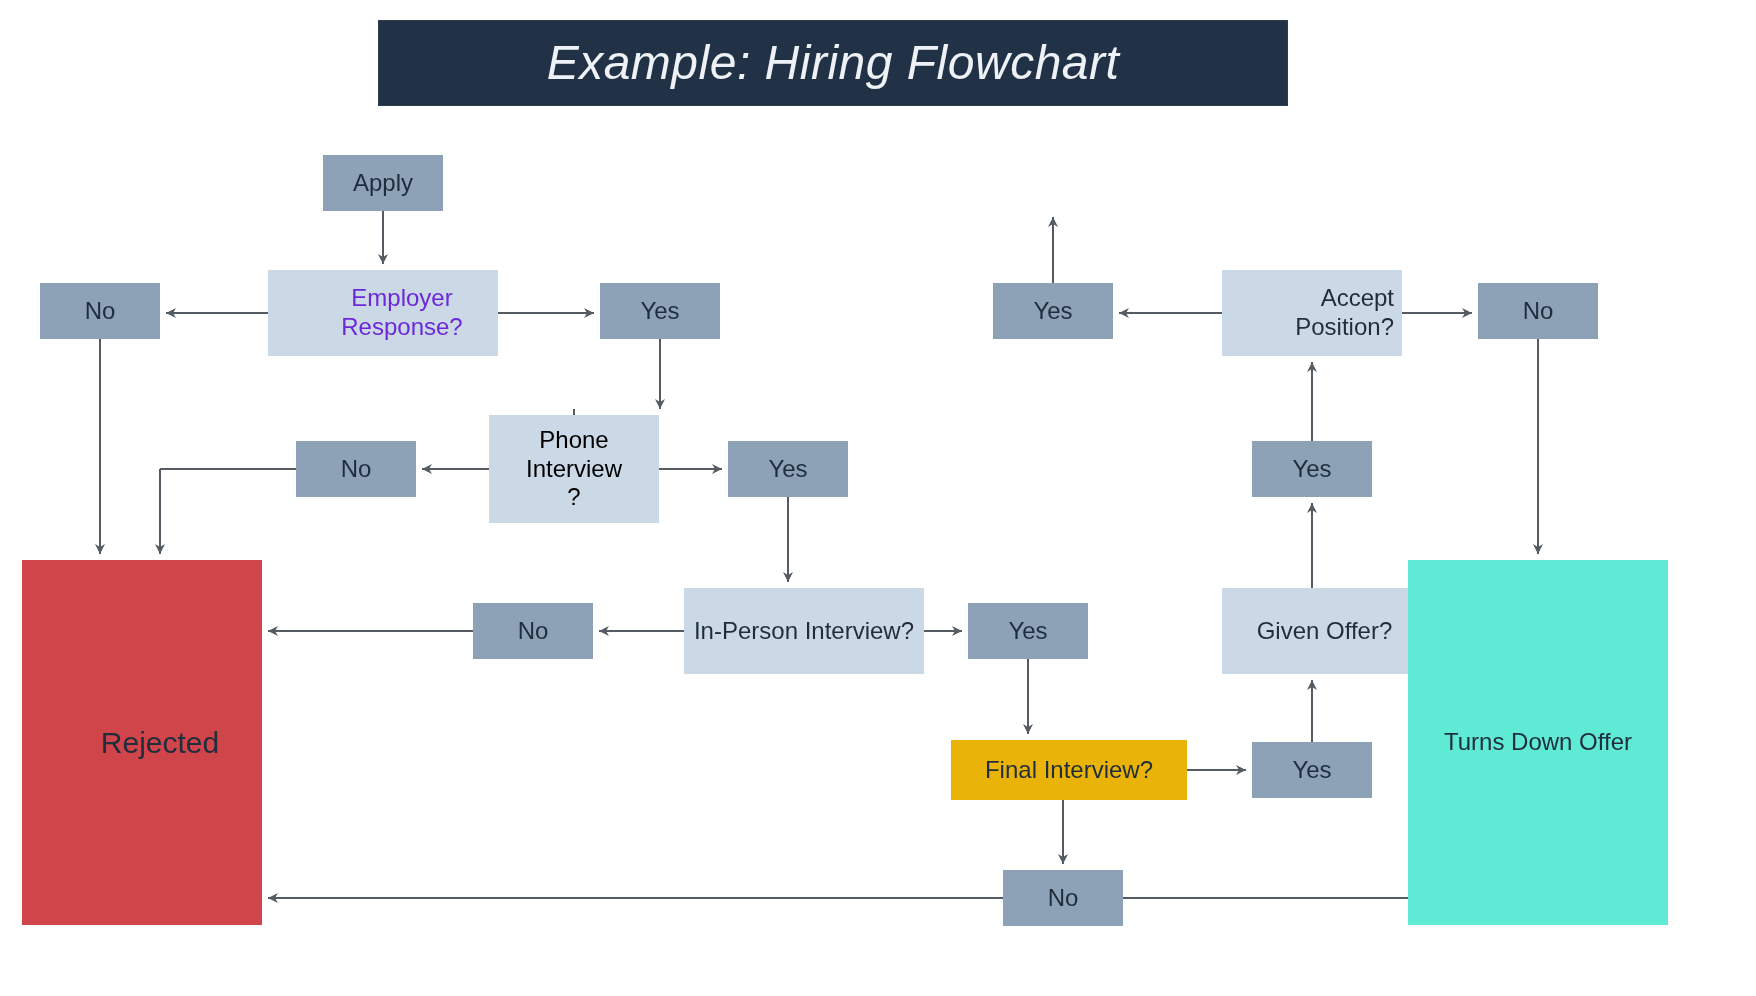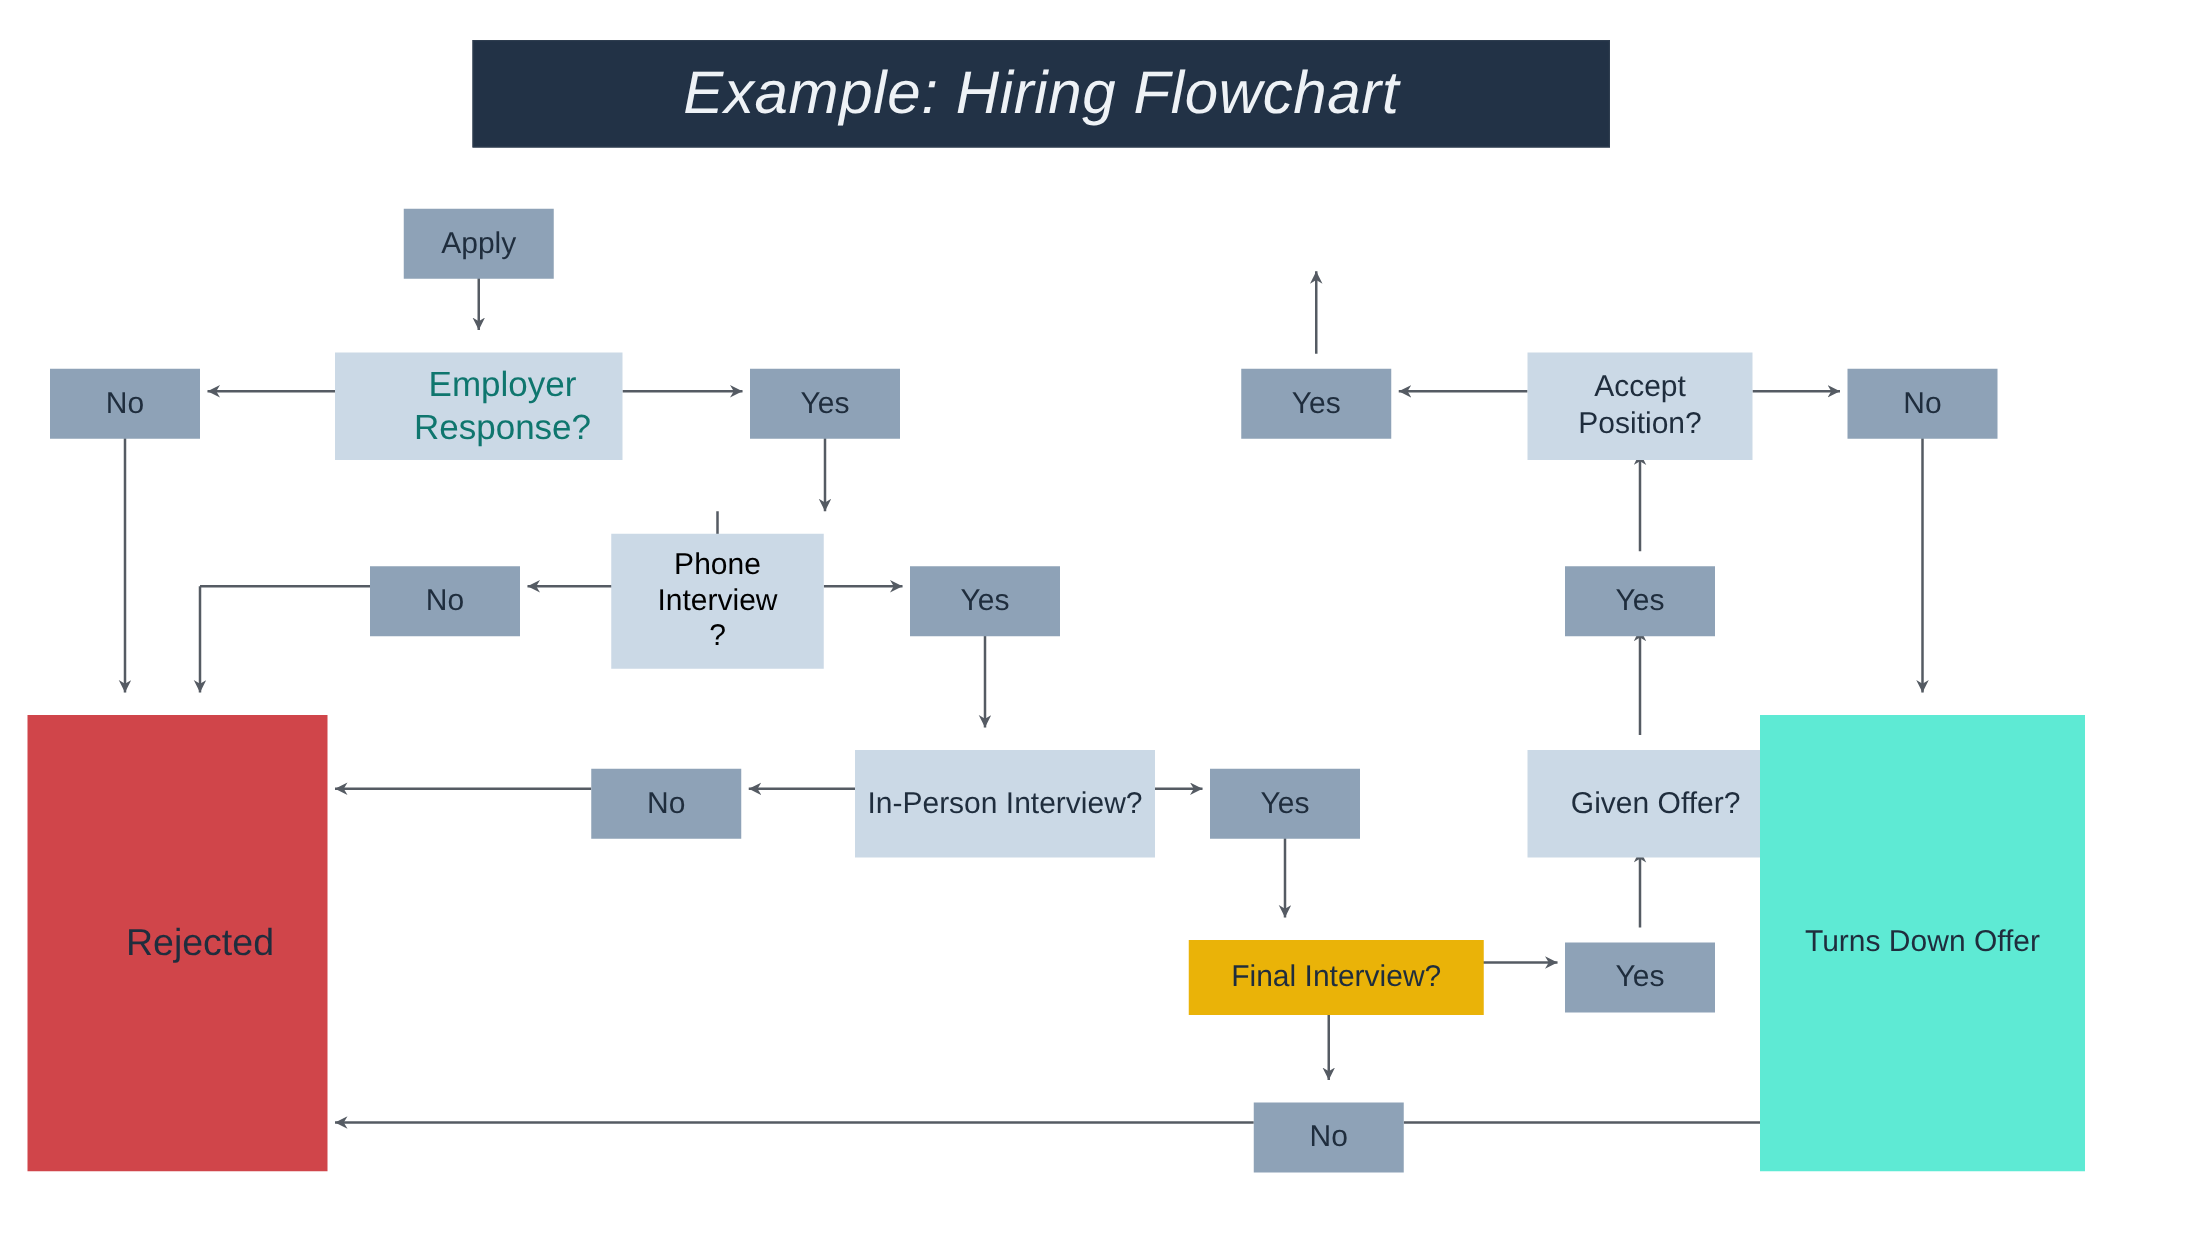--- a/index.html
+++ b/index.html
@@ -15,21 +15,20 @@
     height: 996px;
   }
   .box {
     position: absolute;
     display: flex;
     align-items: center;
     justify-content: center;
     text-align: center;
     box-sizing: border-box;
     line-height: 1.2;
-    margin-top: 12px;
   }
   .title-box {
     border: 1px solid #2e3d4f;
     font-style: italic;
     font-weight: 400;
     letter-spacing: 0.5px;
   }
   .label {
     padding: 4px 8px;
     white-space: pre-line;
@@ -79,21 +78,21 @@
       <path d="M 1538 339 L 1538 554" fill="none" stroke="#555b63" stroke-width="2" marker-end="url(#ah)"></path>
       <path d="M 1402 631 L 1538 631 L 1538 760" fill="none" stroke="#555b63" stroke-width="2"></path>
       <path d="M 1123 898 L 1538 898 L 1538 760" fill="none" stroke="#555b63" stroke-width="2"></path>
     </svg>
 <div class="box title-box" style="left: 378px; top: 20px; width: 910px; height: 86px; background: rgb(34, 50, 70); color: rgb(238, 242, 246); font-size: 48px;">
       <span class="label">Example: Hiring Flowchart</span>
     </div>
     <div class="box" style="left: 323px; top: 155px; width: 120px; height: 56px; background: rgb(142, 162, 183); color: rgb(31, 45, 61); font-size: 24px;">
       <span class="label">Apply</span>
     </div>
-    <div class="box" style="left: 268px; top: 270px; width: 230px; height: 86px; background: rgb(203, 217, 230); color: #0f766e; font-size: 28px; padding-left: 38px;">
+    <div class="box" style="left: 268px; top: 270px; width: 230px; height: 86px; background: rgb(203, 217, 230); color: #6d28d9; font-size: 24px; padding-left: 38px;">
       <span class="label">Employer Response?</span>
     </div>
     <div class="box" style="left: 40px; top: 283px; width: 120px; height: 56px; background: rgb(142, 162, 183); color: rgb(31, 45, 61); font-size: 24px;">
       <span class="label">No</span>
     </div>
     <div class="box" style="left: 600px; top: 283px; width: 120px; height: 56px; background: rgb(142, 162, 183); color: rgb(31, 45, 61); font-size: 24px;">
       <span class="label">Yes</span>
     </div>
     <div class="box" style="left: 489px; top: 415px; width: 170px; height: 108px; background: rgb(203, 217, 230); color: #000000; font-size: 24px;">
       <span class="label">Phone Interview
@@ -122,21 +121,21 @@
     </div>
     <div class="box" style="left: 1003px; top: 870px; width: 120px; height: 56px; background: rgb(142, 162, 183); color: rgb(31, 45, 61); font-size: 24px;">
       <span class="label">No</span>
     </div>
     <div class="box" style="left: 1222px; top: 588px; width: 205px; height: 86px; background: rgb(203, 217, 230); color: rgb(31, 45, 61); font-size: 24px;">
       <span class="label">Given Offer?</span>
     </div>
     <div class="box" style="left: 1252px; top: 441px; width: 120px; height: 56px; background: rgb(142, 162, 183); color: rgb(31, 45, 61); font-size: 24px;">
       <span class="label">Yes</span>
     </div>
-    <div class="box" style="left: 1222px; top: 270px; width: 180px; height: 86px; background: rgb(203, 217, 230); color: rgb(31, 45, 61); font-size: 24px;">
+    <div class="box" style="left: 1222px; top: 270px; width: 180px; height: 86px; background: rgb(203, 217, 230); color: rgb(31, 45, 61); font-size: 24px; text-align: right;">
       <span class="label">Accept Position?</span>
     </div>
     <div class="box" style="left: 993px; top: 283px; width: 120px; height: 56px; background: rgb(142, 162, 183); color: rgb(31, 45, 61); font-size: 24px;">
       <span class="label">Yes</span>
     </div>
     <div class="box" style="left: 1478px; top: 283px; width: 120px; height: 56px; background: rgb(142, 162, 183); color: rgb(31, 45, 61); font-size: 24px;">
       <span class="label">No</span>
     </div>
     <div class="box" style="left: 22px; top: 560px; width: 240px; height: 365px; background: rgb(208, 69, 74); color: rgb(31, 45, 61); font-size: 30px; padding-left: 36px;">
       <span class="label">Rejected</span>

